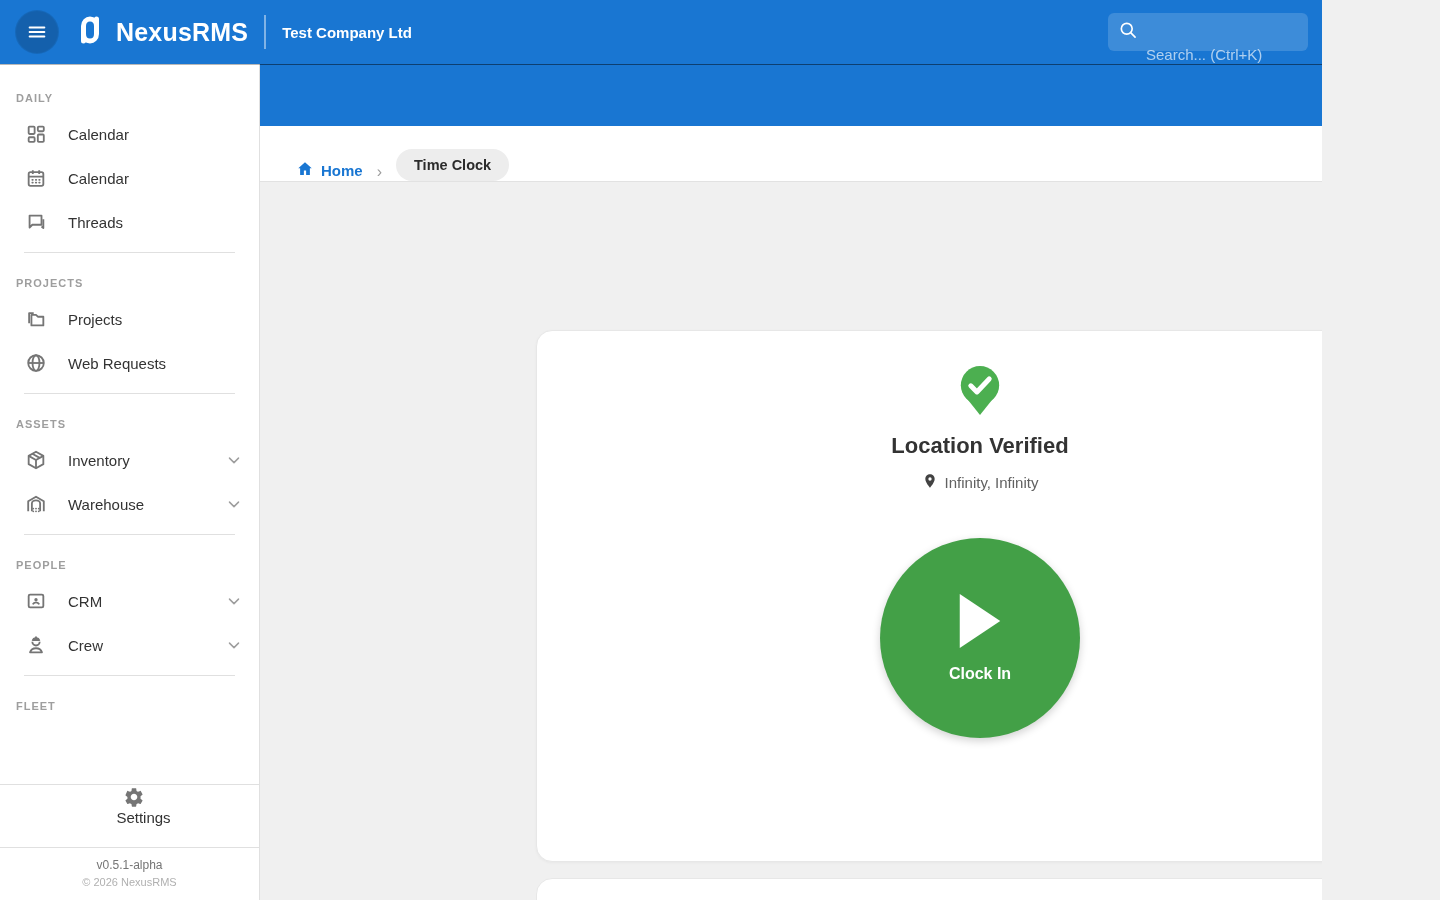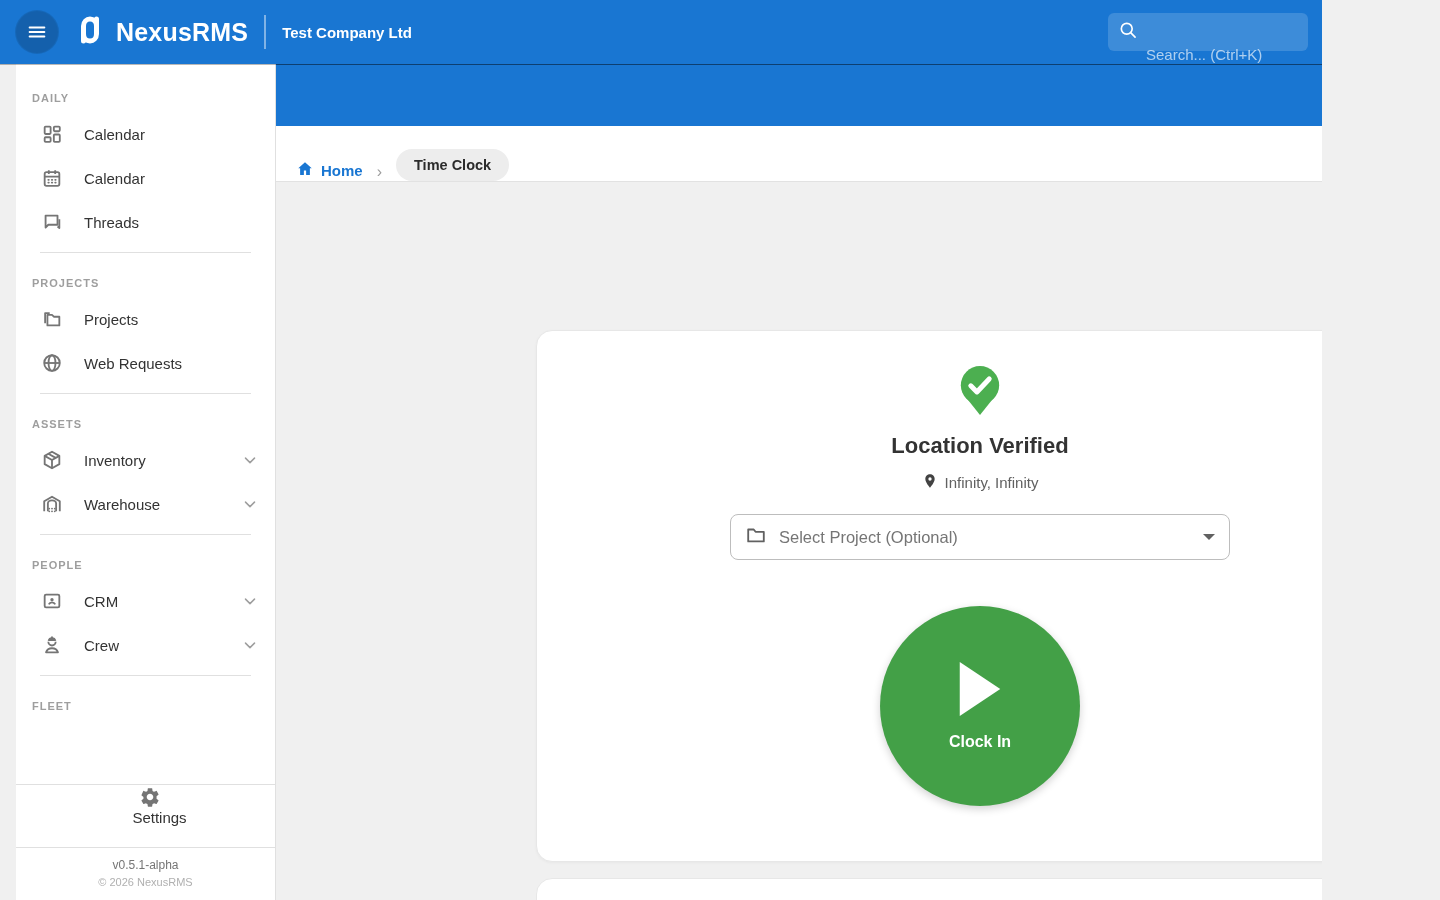--- a/index.html
+++ b/index.html
@@ -25,21 +25,21 @@
   .search-box input { background:transparent; border:none; outline:none; color:#fff; font-size:15px;
             width:100%; font-family:inherit;margin-top:44px; }
   .search-box input::placeholder { color:rgba(255,255,255,0.65); }
   .bell-circle { background:rgba(255,255,255,0.10); margin-left:18px; }
   .avatar { width:40px; height:40px; border-radius:50%; background:#2196F3; color:#fff; font-size:15px;
             font-weight:700; display:flex; align-items:center; justify-content:center; margin-left:16px;
             cursor:pointer; box-shadow:0 0 0 2px rgba(255,255,255,0.18); }
 
   
   .sidebar { position:absolute; top:64px; left:0; width:260px; height:836px; background:#fff;
-            border-right:1px solid #e0e0e0; z-index:20; overflow:hidden;margin-left:16px; }
+            border-right:1px solid #e0e0e0; z-index:20; overflow:hidden; }
   .nav { padding-top:12px; }
   .section-header { padding:16px 16px 8px 16px; font-size:11px; font-weight:700; letter-spacing:1px;
             color:#9e9e9e; }
   .nav-item { height:44px; display:flex; align-items:center; padding:0 16px 0 24px; cursor:pointer;
             color:#3d3d3d; }
   .nav-icon { width:24px; height:24px; color:#757575; flex:0 0 auto; display:flex; align-items:center;
             justify-content:center; }
   .nav-label { margin-left:20px; font-size:15px; color:#333; }
   .nav-chevron { margin-left:auto; color:#9e9e9e; display:flex; }
   .side-divider { border-top:1px solid #e0e0e0; margin:8px 24px; }
@@ -317,29 +317,20 @@
         <div class="verify-title">Location Verified</div>
         <div class="location-row">
           <span>
             <svg width="16" height="16" viewBox="0 0 24 24" fill="#424242">
                 <path d="M12 2C8.13 2 5 5.13 5 9c0 5.25 7 13 7 13s7-7.75 7-13c0-3.87-3.13-7-7-7zm0 9.5a2.5 2.5 0 1 1 0-5 2.5 2.5 0 0 1 0 5z"></path>
               </svg>
           </span>
           <span>Infinity, Infinity</span>
         </div>
 
-        <div class="project-select">
-          <span>
-            <svg width="22" height="22" viewBox="0 0 24 24" fill="none" stroke="#616161" stroke-width="2" stroke-linejoin="round">
-                <path d="M3.5 6h6l2 2.5h9V19h-17z"></path>
-              </svg>
-          </span>
-          <span class="project-select-label">Select Project (Optional)</span>
-          <span class="select-caret"></span>
-        </div>
 
         <button class="clock-btn">
           <span>
             <svg width="46" height="54" viewBox="0 0 40 48">
                 <polygon points="2,0 2,48 38,24" fill="#fff"></polygon>
               </svg>
           </span>
           <span class="clock-btn-label">Clock In</span>
         </button>
       </section>

